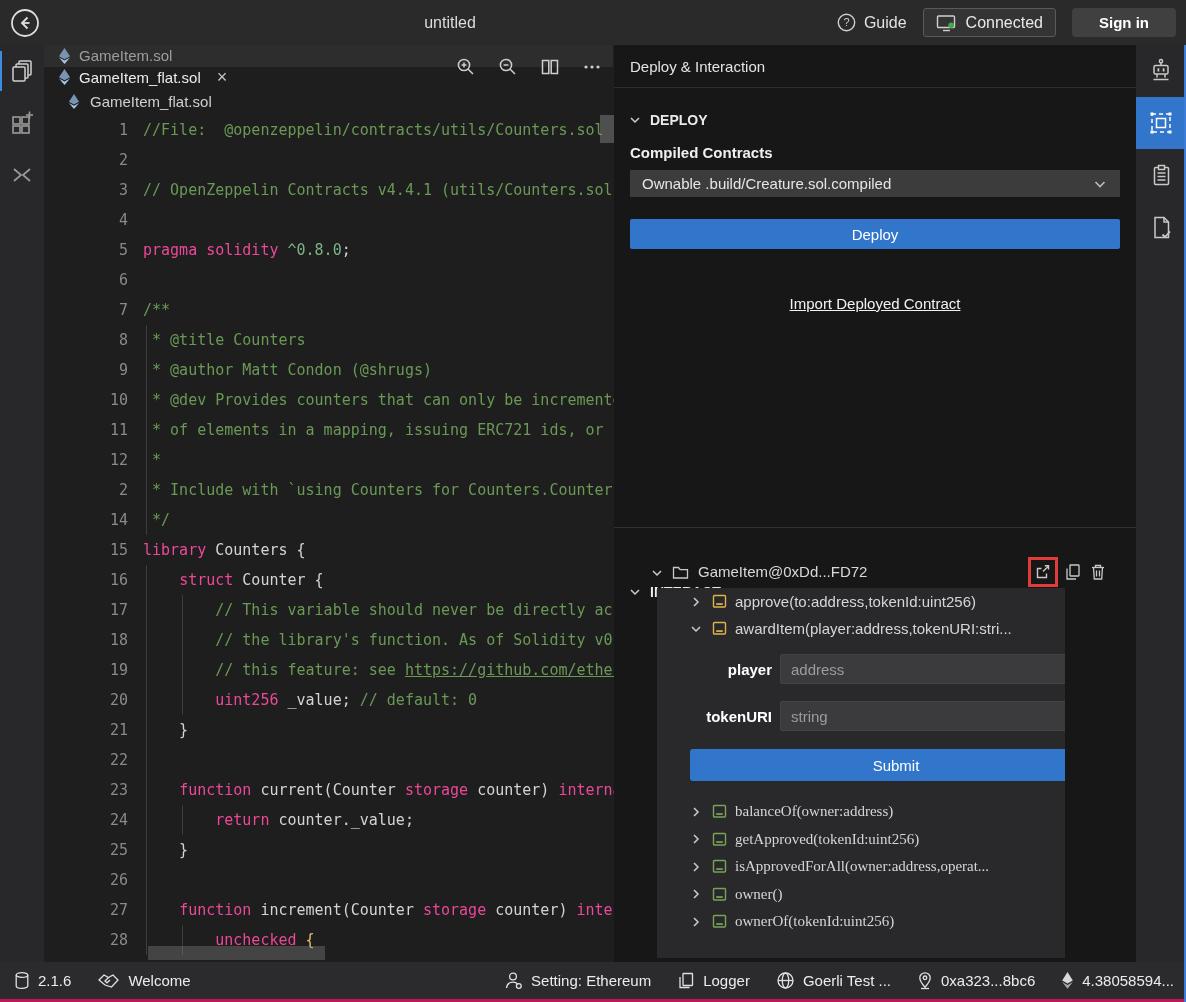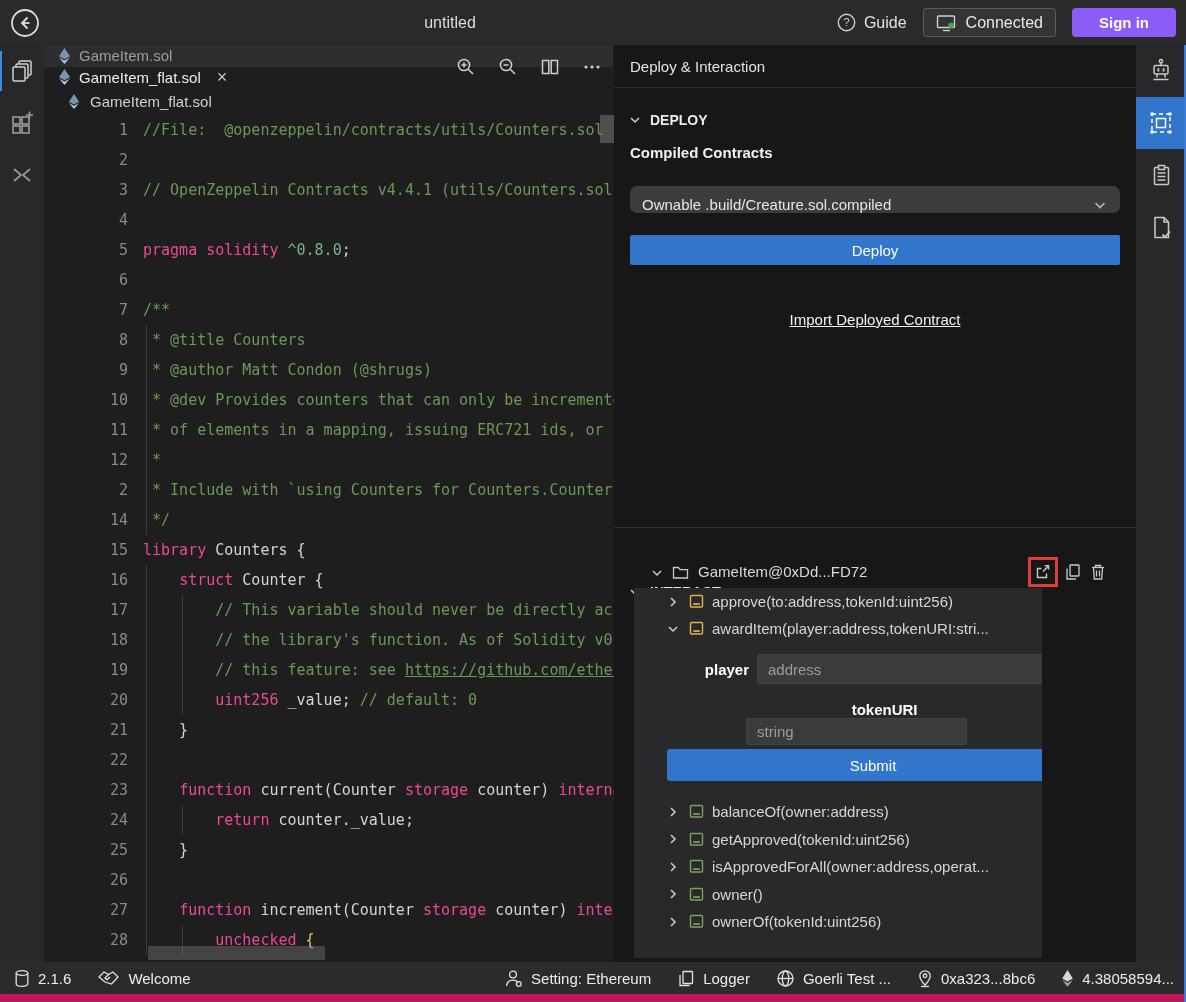--- a/index.html
+++ b/index.html
@@ -17,21 +17,21 @@
                display:flex; align-items:center; justify-content:center;
                font-size:16px; color:#dcdcdc; }
   .tb-right { position:absolute; right:10px; top:0; height:45px;
               display:flex; align-items:center; gap:16px; }
   .guide-btn { display:flex; align-items:center; gap:8px; font-size:16px;
                color:#e2e2e2; cursor:pointer; }
   .chip { display:flex; align-items:center; gap:9px; font-size:16px; color:#e8e8e8;
           background:#343435; border:1px solid #5a5a5a; border-radius:3px;
           height:29px; padding:0 12px; cursor:pointer; }
   .signin { width:104px; height:29px; border:none; border-radius:4px;
-            background:#8b5cf6; color:#fff; font-size:15px; font-weight:bold;
+            background:#404040; color:#fff; font-size:15px; font-weight:bold;
             font-family:inherit; cursor:pointer; }
 
   
   .actbar-l { position:absolute; left:0; top:45px; width:44px; height:917px;
               background:#28282a; z-index:5; }
   .act-item { position:relative; width:44px; height:52px; display:flex;
               align-items:center; justify-content:center; cursor:pointer; }
   .act-item.on::before { content:""; position:absolute; left:0; top:6px;
               bottom:6px; width:2px; background:#3b8de0; }
 
@@ -69,47 +69,47 @@
 
   
   .panel { position:absolute; left:614px; top:45px; width:522px; height:917px;
            background:#171718; z-index:6; }
   .panel-head { height:43px; border-bottom:1px solid #2e2e30; display:flex;
                 align-items:center; padding-left:16px; font-size:15px; color:#e4e4e4; }
   .sec-head { display:flex; align-items:center; gap:8px; padding-left:14px;
               font-size:14px; font-weight:bold; color:#eaeaea; cursor:pointer;margin-top:48px; }
   .deploy-head { margin-top:24px; }
   .cc-label { margin:16px 0 0 16px; font-size:15px; font-weight:bold; color:#f0f0f0; }
-  .select { margin:25px 16px 0 16px; height:27px; background:#3c3c3c; border-radius:7px;
-            display:flex; align-items:flex-end; padding:0 12px; font-size:15px;
+  .select { margin:9px 16px 0 16px; height:27px; background:#3c3c3c; border-radius:0;
+            display:flex; align-items:center; padding:0 12px; font-size:15px;
             color:#e6e6e6; cursor:pointer; }
   .select .sel-txt { flex:1; }
   .btn-blue { display:block; margin:22px 16px 0 16px; width:490px; height:30px;
               background:#3276cc; border:none; border-radius:2px; color:#fff;
               font-size:15px; font-family:inherit; cursor:pointer; }
   .import-link { margin-top:46px; text-align:center; font-size:15px; color:#f2f2f2;
                  text-decoration:underline; cursor:pointer; }
   .divider { position:absolute; left:0; top:482px; width:522px; height:1px;
              background:#303032; }
   .interact-head { position:absolute; left:0; top:491px; width:100%; }
   .contract-row { position:absolute; left:0; top:513px; width:522px; height:30px; }
   .contract-row .chev { position:absolute; left:36px; top:8px; cursor:pointer; }
   .contract-row .fold { position:absolute; left:58px; top:7px; }
   .contract-row .clabel { position:absolute; left:84px; top:5px; font-size:15px;
                           color:#d8d8d8; }
   .red-box { position:absolute; left:414px; top:-1px; width:30px; height:30px;
              border:3px solid #e03c3c; display:flex; align-items:center;
              justify-content:center; cursor:pointer; }
   .c-act { position:absolute; top:5px; cursor:pointer; }
 
-  .tree { position:absolute; left:20px; top:543px; width:408px; height:370px;
+  .tree { position:absolute; left:43px; top:543px; width:408px; height:370px;
           background:#29292b; overflow:hidden; }
   .fn-row { position:relative; height:27px; display:flex; align-items:center;
             cursor:pointer; }
-  .fn-row.tall { height:27.5px; }
+  .fn-row.tall { height:27.5px;font-family:Liberation Serif, serif; }
   .fn-row .chev { position:absolute; left:32px; }
   .fn-row .fbox { position:absolute; left:55px; }
   .fn-row .flabel { position:absolute; left:78px; font-size:15px; color:#d6d6d6;
                     white-space:nowrap; }
   .fn-form { position:relative; height:140px; }
   .p-row { position:absolute; left:0; width:460px; height:30px; display:flex;
            align-items:center; }
   .p-row label { width:115px; text-align:right; margin-right:8px; font-size:15px;
                  font-weight:bold; color:#fff; }
   .p-row input { flex:1; margin-right:15px; height:30px; background:#3b3b3d;
@@ -123,21 +123,21 @@
 
   
   .actbar-r { position:absolute; left:1136px; top:45px; width:50px; height:917px;
               background:#28282a; z-index:7; }
   .ract { width:50px; height:52px; display:flex; align-items:center;
           justify-content:center; cursor:pointer; }
   .ract.on { background:#3276cc; }
 
   
   .statusbar { position:absolute; left:0; bottom:0; width:1186px; height:40px;
-               background:#2b2b2d; border-bottom:8px solid #be185d;
+               background:#2b2b2d; border-bottom:3px solid #be185d;
                display:flex; align-items:center; z-index:20; font-size:15px;
                color:#ececec; }
   .sb-left { display:flex; align-items:center; gap:26px; padding-left:14px; }
   .sb-right { position:absolute; right:12px; display:flex; align-items:center;
               gap:26px; }
   .sb-item { display:flex; align-items:center; gap:8px; cursor:pointer;
              white-space:nowrap; }
 
   .edge-r { position:absolute; right:0; top:45px; bottom:0; width:2px;
             background:#3b7dd8; z-index:30; }
@@ -410,21 +410,21 @@
             <rect x="4.2" y="9.2" width="6.6" height="1.7" fill="#dcb44a" stroke="none"></rect>
           </svg>
         </span>
         <span class="flabel">awardItem(player:address,tokenURI:stri...</span>
       </div>
       <div class="fn-form">
         <div class="p-row" style="top: 12px;">
           <label>player</label>
           <input type="text" placeholder="address" style="">
         </div>
-        <div class="p-row" style="top: 59px; flex-direction: column;">
+        <div class="p-row" style="top: 59px;">
           <label>tokenURI</label>
           <input type="text" placeholder="string" style="">
         </div>
         <button class="submit-btn">Submit</button>
       </div>
       <div class="read-gap"></div>
       <div class="fn-row tall">
         <span class="chev">
           <svg width="14" height="14" viewBox="0 0 14 14" fill="none" stroke="#cccccc" stroke-width="1.5">
             <path d="M5 3l4 4-4 4"></path>

